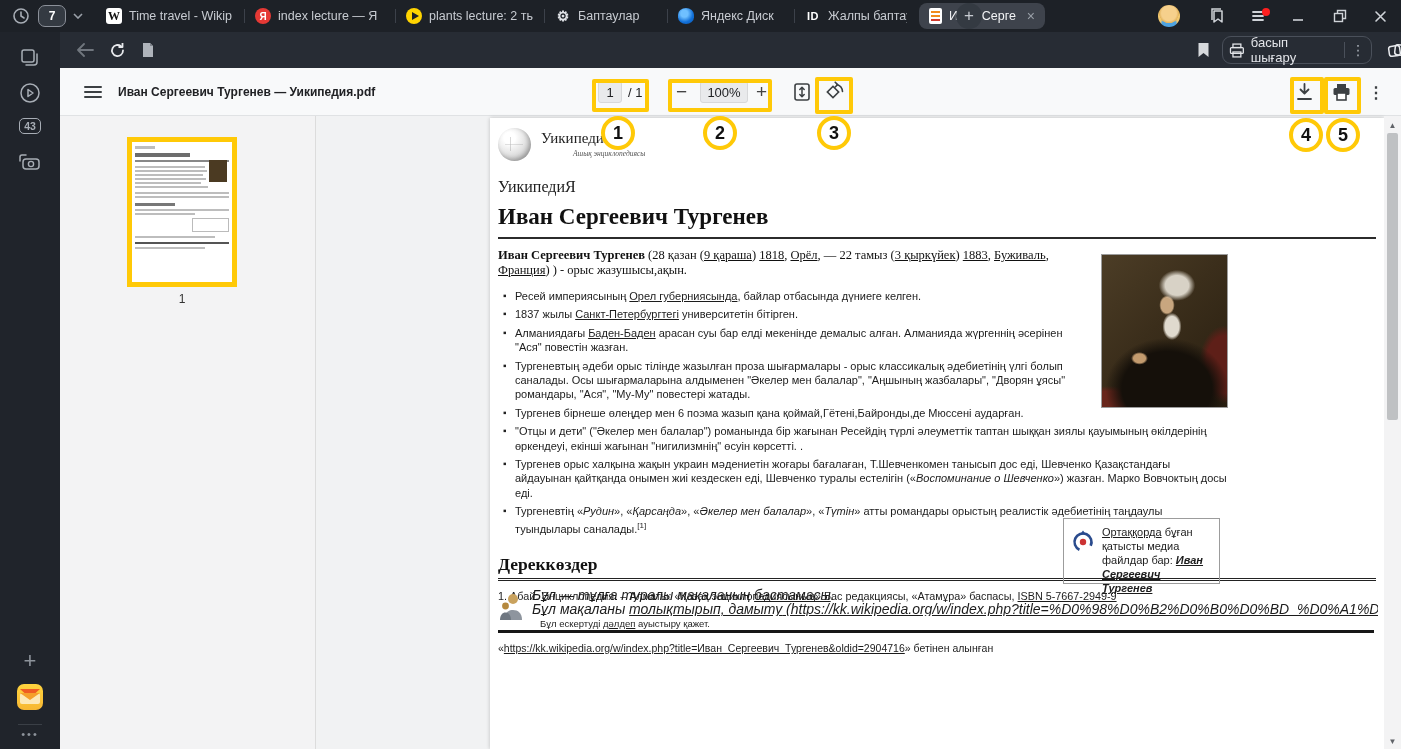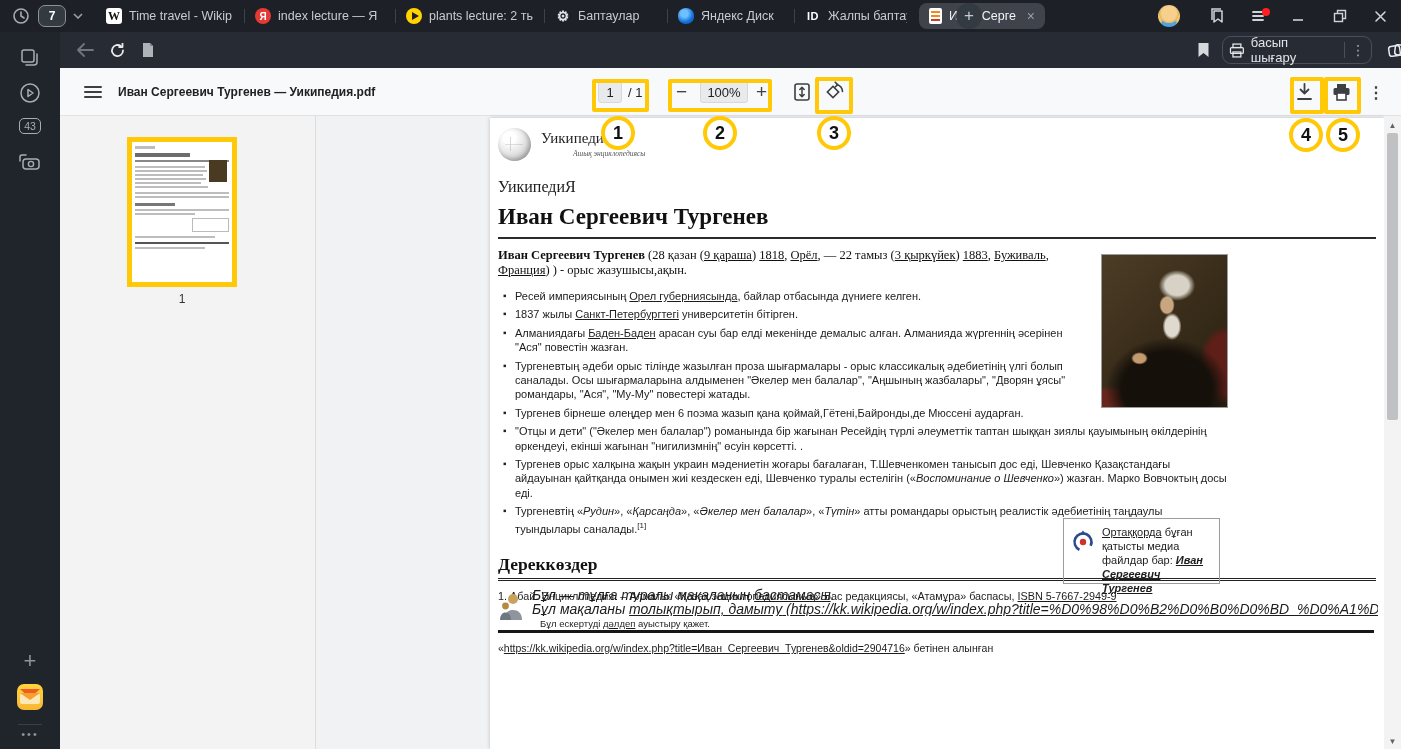--- a/index.html
+++ b/index.html
@@ -46,21 +46,21 @@
   .addressbar{position:absolute;left:60px;top:32px;width:1341px;height:36px;background:#272c34;display:flex;align-items:center;}
   .ab-ic{position:absolute;top:0;height:36px;display:flex;align-items:center;justify-content:center;color:#e8eaed;}
   .url-text{position:absolute;left:154px;top:0;height:36px;display:flex;align-items:center;color:#f1f2f4;font-size:13.5px;white-space:nowrap;}
   .print-btn{position:absolute;left:1162px;top:4px;height:28px;width:150px;border:1px solid #4a505a;border-radius:9px;
     display:flex;align-items:center;color:#e3e5e9;font-size:13px;padding:0 6px;gap:6px;}
   .print-btn .vsep{width:1px;height:16px;background:#4a505a;margin-left:2px;}
 
   
   .rail{position:absolute;left:0;top:32px;width:60px;height:717px;background:#20242b;}
   .rail-ic{position:absolute;left:0;width:60px;display:flex;justify-content:center;color:#a7adb5;}
-  .badge43{border:1.6px solid #a7adb5;border-radius:5px;font-size:10.5px;font-weight:normal;padding:1px 4px;color:#a7adb5;}
+  .badge43{border:1.6px solid #a7adb5;border-radius:5px;font-size:10.5px;font-weight:bold;padding:1px 4px;color:#a7adb5;}
   .mail-ic{width:26px;height:26px;border-radius:7px;background:linear-gradient(180deg,#ffd43e,#f7b733);position:relative;overflow:hidden;}
   .mail-ic .flap{position:absolute;left:3px;top:5px;width:0;height:0;border-left:10px solid transparent;border-right:10px solid transparent;border-top:9px solid #ef5c24;}
   .mail-ic .body{position:absolute;left:3px;top:9px;width:20px;height:11px;background:#fde9b8;border-radius:2px;}
   .mail-ic .flap2{position:absolute;left:3px;top:9px;width:0;height:0;border-left:10px solid transparent;border-right:10px solid transparent;border-top:7px solid #f59f2c;}
   .rail-div{position:absolute;left:18px;width:24px;height:1px;background:#3a3f46;}
 
   
   .pdf-toolbar{position:absolute;left:60px;top:68px;width:1341px;height:48px;background:#f8f9fa;border-bottom:1px solid #e0e2e4;}
   .pt-item{position:absolute;top:0;height:48px;display:flex;align-items:center;color:#3c4043;}
   .pdf-title{left:58px;font-size:12px;font-weight:600;color:#202124;}

